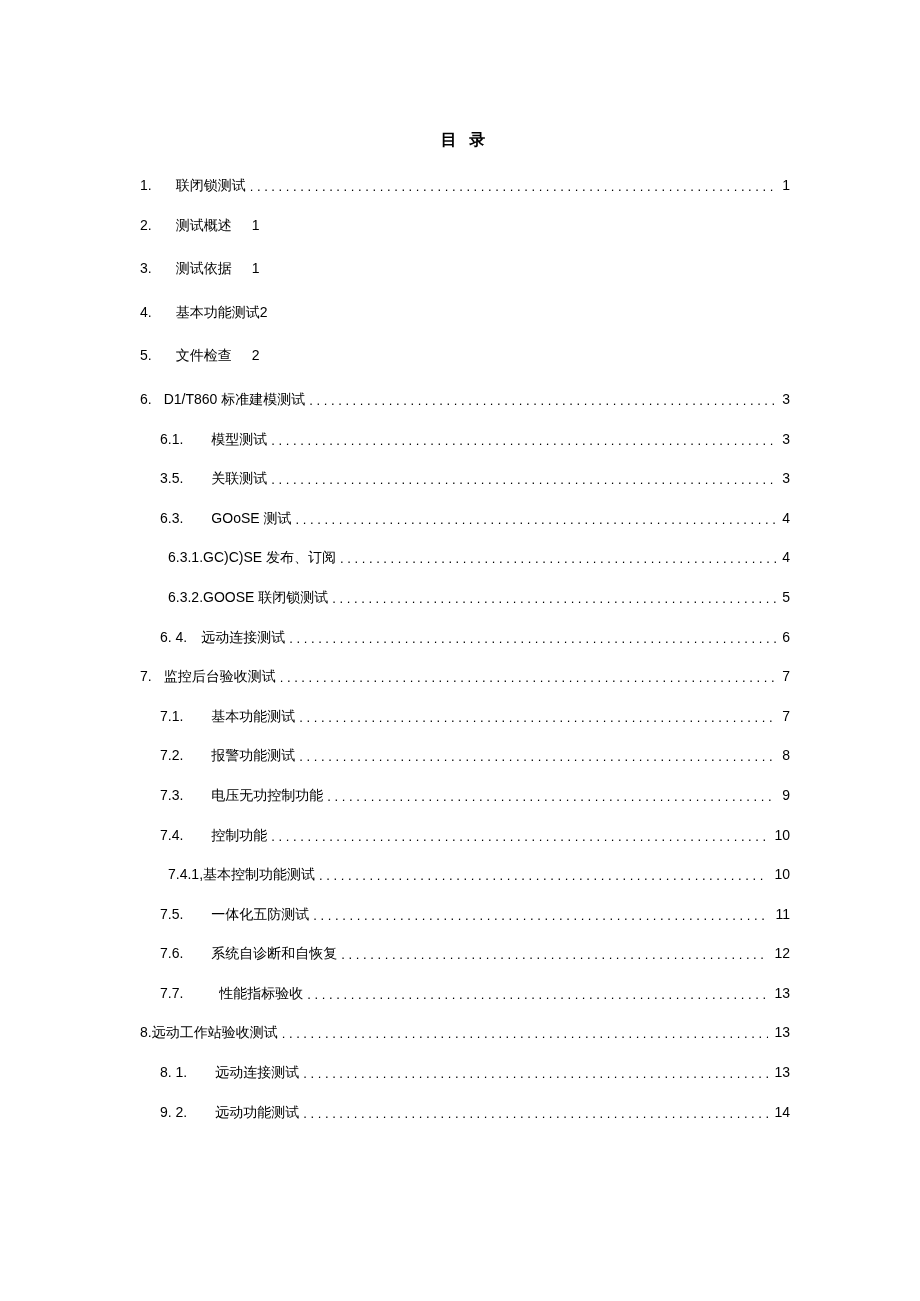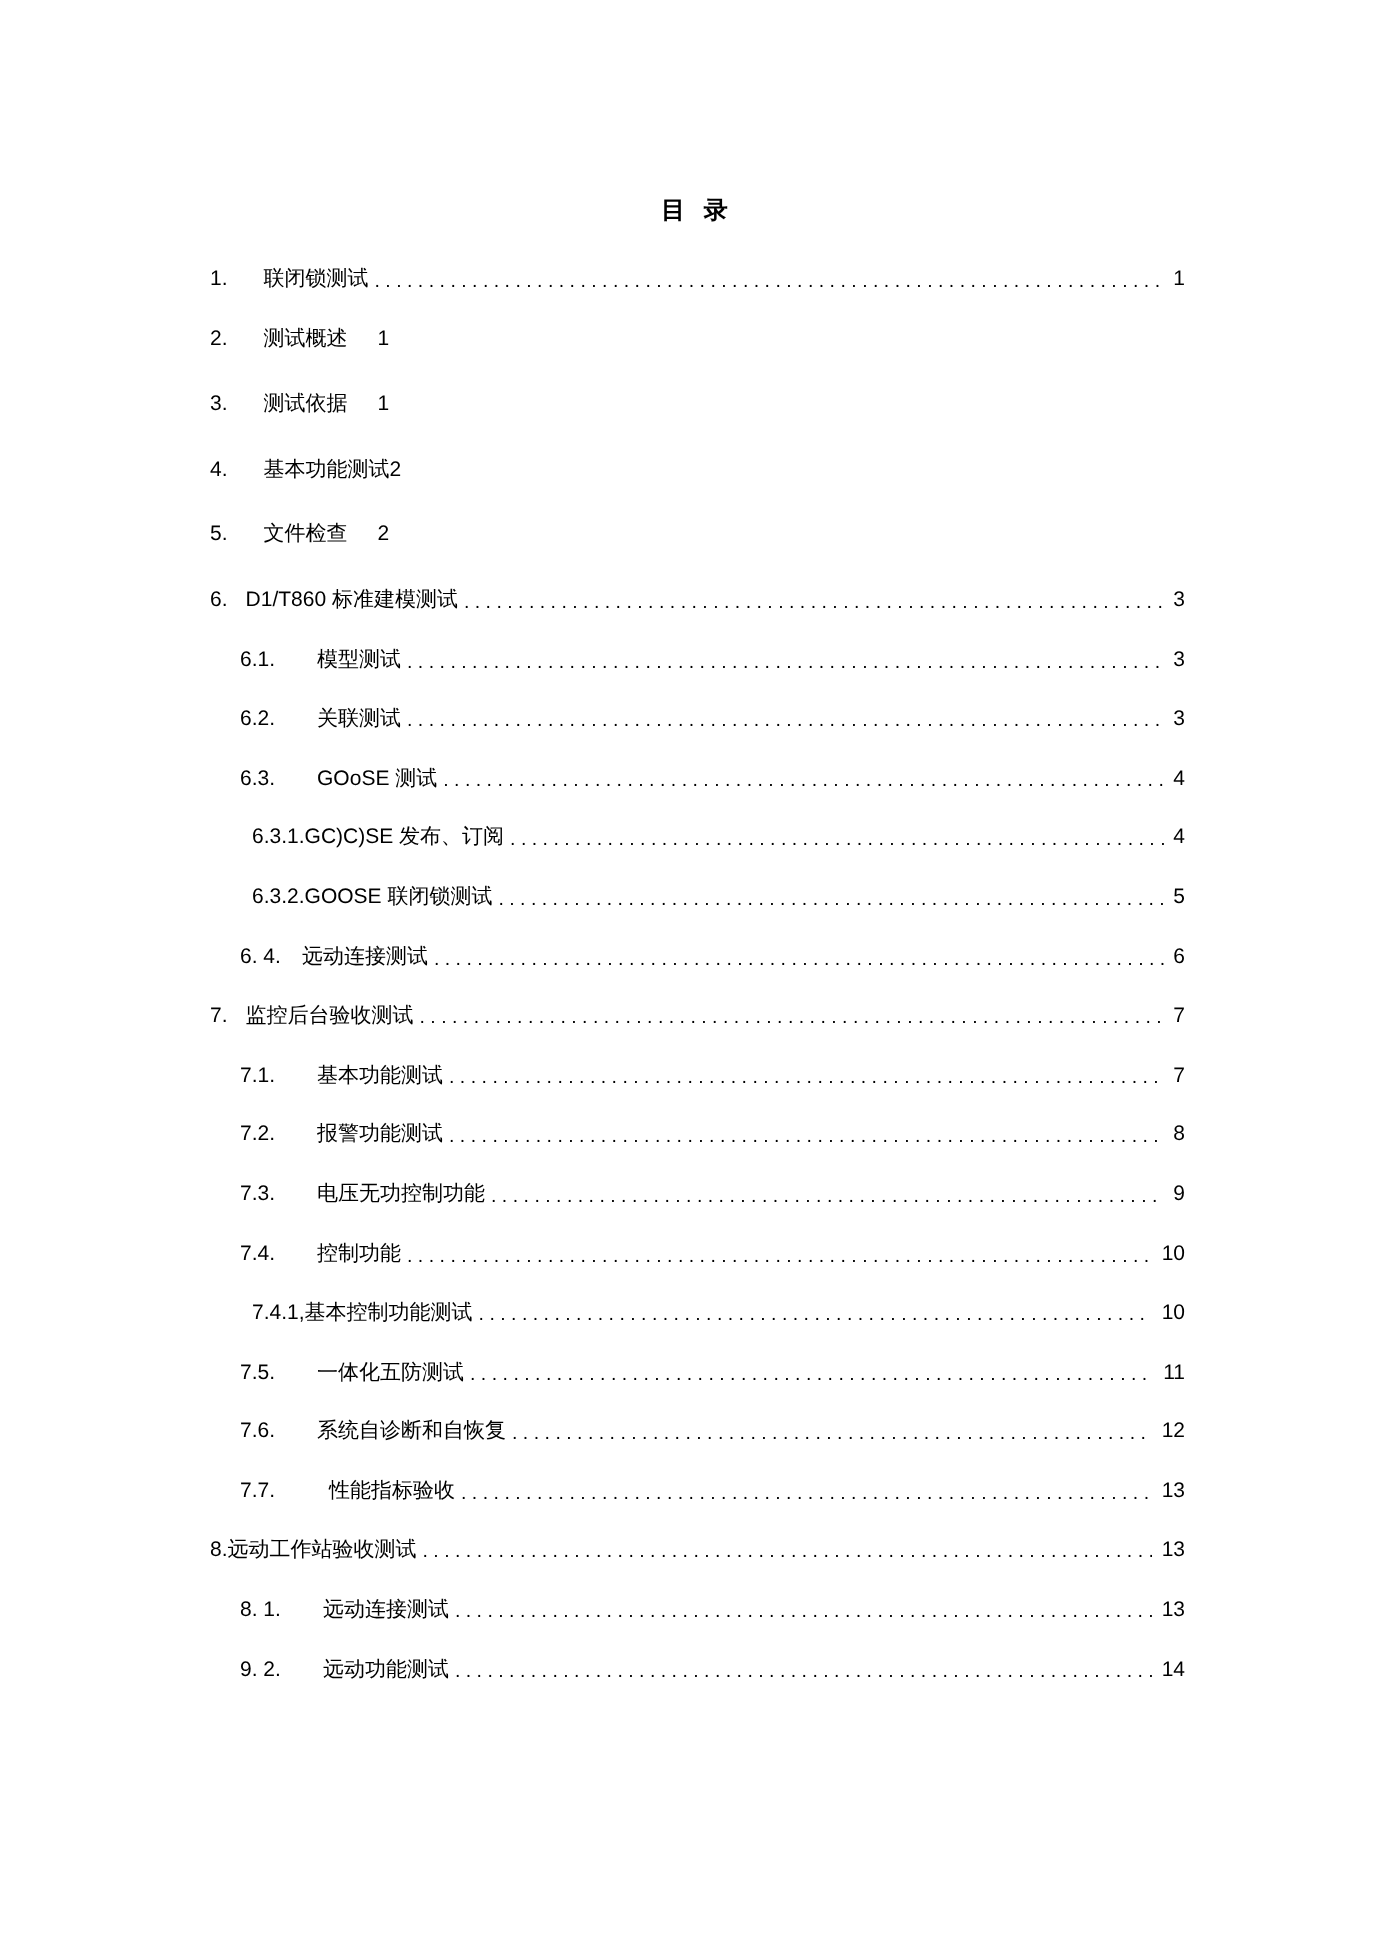--- a/index.html
+++ b/index.html
@@ -111,21 +111,21 @@
         <span class="dots"></span>
         <span class="pg">3</span>
       </div>
       <div class="entry lvl1">
         <span class="num">6.1.</span>
         <span class="label">模型测试</span>
         <span class="dots"></span>
         <span class="pg">3</span>
       </div>
       <div class="entry lvl1">
-        <span class="num">6.2.</span>
+        <span class="num">3.5.</span>
         <span class="label">关联测试</span>
         <span class="dots"></span>
         <span class="pg">3</span>
       </div>
       <div class="entry lvl1">
         <span class="num">6.3.</span>
         <span class="label">GOoSE 测试</span>
         <span class="dots"></span>
         <span class="pg">4</span>
       </div>

